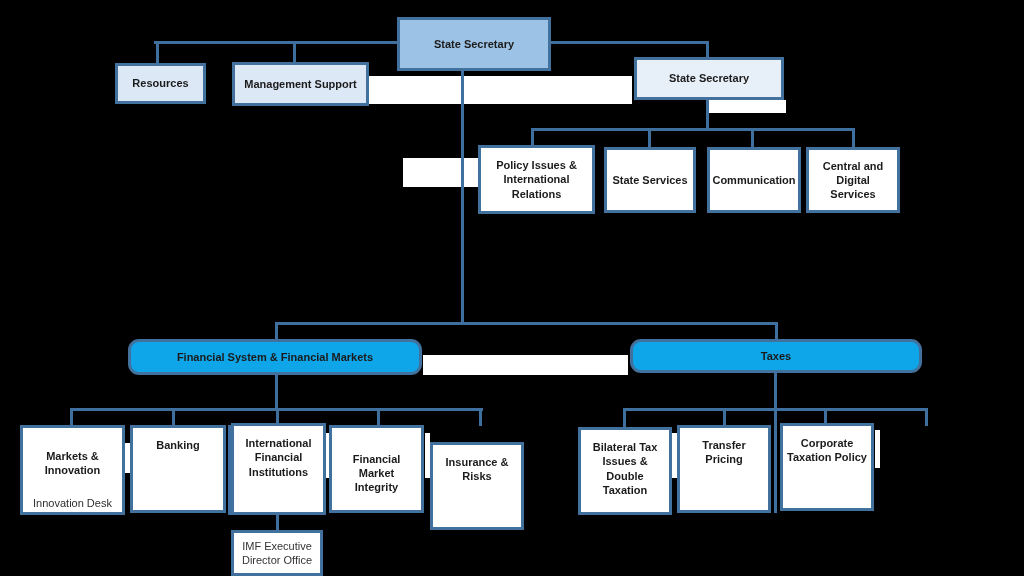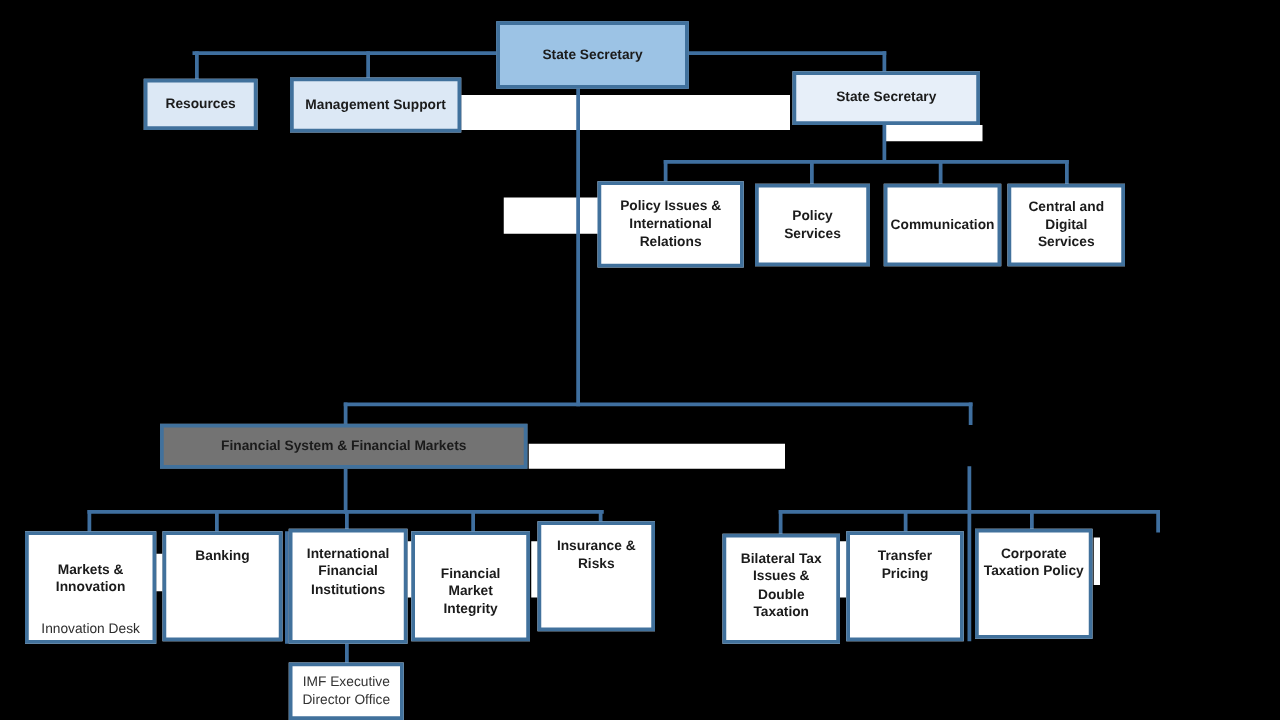--- a/index.html
+++ b/index.html
@@ -55,38 +55,38 @@
   
   .node{
     position:absolute;border:3px solid #41719C;box-sizing:border-box;
     display:flex;flex-direction:column;align-items:center;justify-content:center;
     text-align:center;color:#1b1b1b;font-size:11px;font-weight:bold;line-height:1.3;
     padding:2px 4px;
   }
   .fill-primary{background:#9cc3e5;}
   .fill-light{background:#dce8f5;}
   .fill-lighter{background:#e7eff9;}
-  .fill-mid{background:#737373;}
+  .fill-mid{background:#0ea5e9;border-radius:11px;}
   .fill-white{background:#ffffff;}
   .top-align{justify-content:flex-start;padding-top:10px;}
   .n-top{left:397px;top:17px;width:154px;height:54px;}
   .n-resources{left:115px;top:63px;width:91px;height:41px;}
   .n-mgmt{left:232px;top:62px;width:137px;height:44px;}
   .n-ss2{left:634px;top:57px;width:150px;height:43px;}
   .n-policy{left:478px;top:145px;width:117px;height:69px;}
   .n-legal{left:604px;top:147px;width:92px;height:66px;}
   .n-comm{left:707px;top:147px;width:94px;height:66px;}
   .n-central{left:806px;top:147px;width:94px;height:66px;}
   .n-finsys{left:128px;top:339px;width:294px;height:36px;}
   .n-taxes{left:630px;top:339px;width:292px;height:34px;}
   .n-markets{left:20px;top:425px;width:105px;height:90px;justify-content:flex-end;}
   .n-banking{left:130px;top:425px;width:96px;height:88px;}
   .n-intl{left:231px;top:423px;width:95px;height:92px;}
   .n-fmi{left:329px;top:425px;width:95px;height:88px;justify-content:center;}
-  .n-insurance{left:430px;top:417px;width:94px;height:88px;}
+  .n-insurance{left:430px;top:442px;width:94px;height:88px;}
   .n-imf{left:231px;top:530px;width:92px;height:46px;font-weight:normal;font-size:11px;color:#333;}
   .n-bilateral{left:578px;top:427px;width:94px;height:88px;}
   .n-transfer{left:677px;top:425px;width:94px;height:88px;}
   .n-corporate{left:780px;top:423px;width:94px;height:88px;}
   .n-exchange{left:880px;top:425px;width:96px;height:88px;}
   .sublabel{font-weight:normal;color:#2e2e2e;margin-top:18px;}
 </style>
 </head>
 <body>
 
@@ -147,35 +147,38 @@
 
   <div class="node fill-lighter n-ss2">
     <span>State Secretary</span>
   </div>
 
   <div class="node fill-white n-policy">
     <span>Policy Issues &amp; International Relations</span>
   </div>
 
   <div class="node fill-white n-legal">
-    <span>Policy Services</span>
+    <span>State Services</span>
   </div>
 
   <div class="node fill-white n-comm">
     <span>Communication</span>
   </div>
 
   <div class="node fill-white n-central">
     <span>Central and Digital Services</span>
   </div>
 
   <div class="node fill-mid n-finsys">
     <span>Financial System &amp; Financial Markets</span>
   </div>
 
+  <div class="node fill-mid n-taxes">
+    <span>Taxes</span>
+  </div>
 
   <div class="node fill-white n-markets top-align">
     <span>Markets &amp; Innovation</span>
     <span class="sublabel">Innovation Desk</span>
   </div>
 
   <div class="node fill-white n-intl top-align">
     <span>International Financial Institutions</span>
   </div>
 

